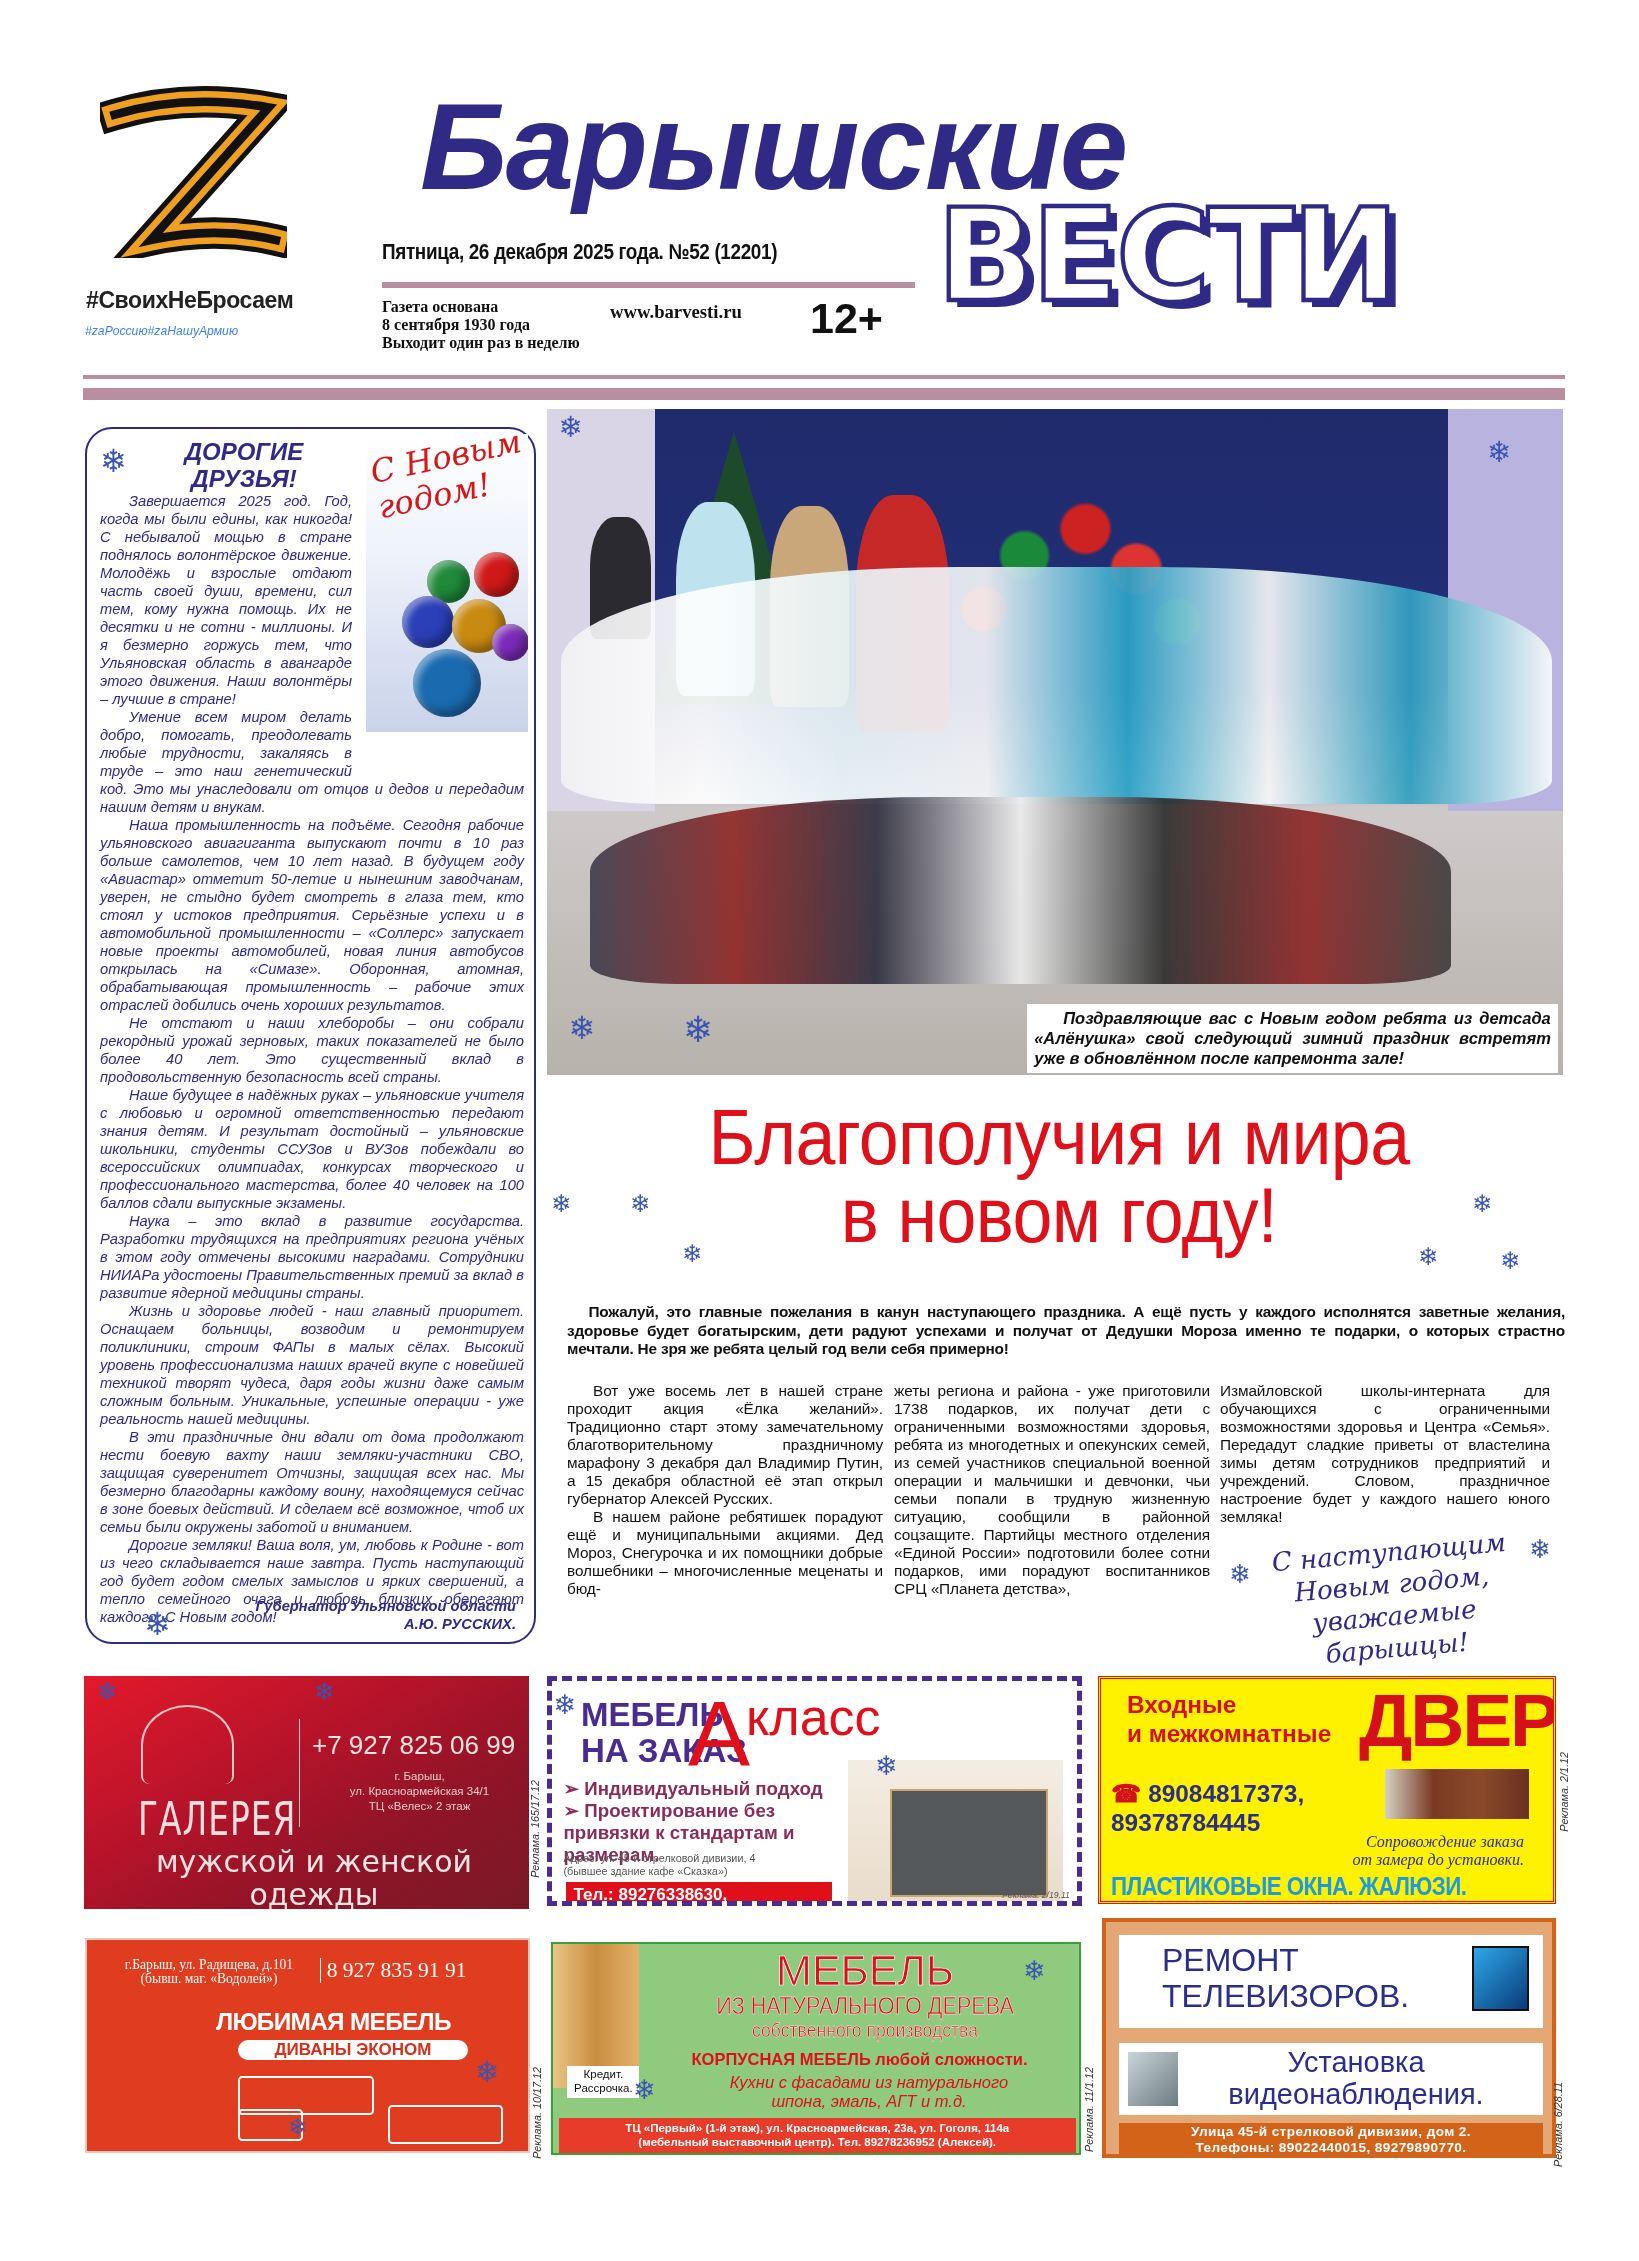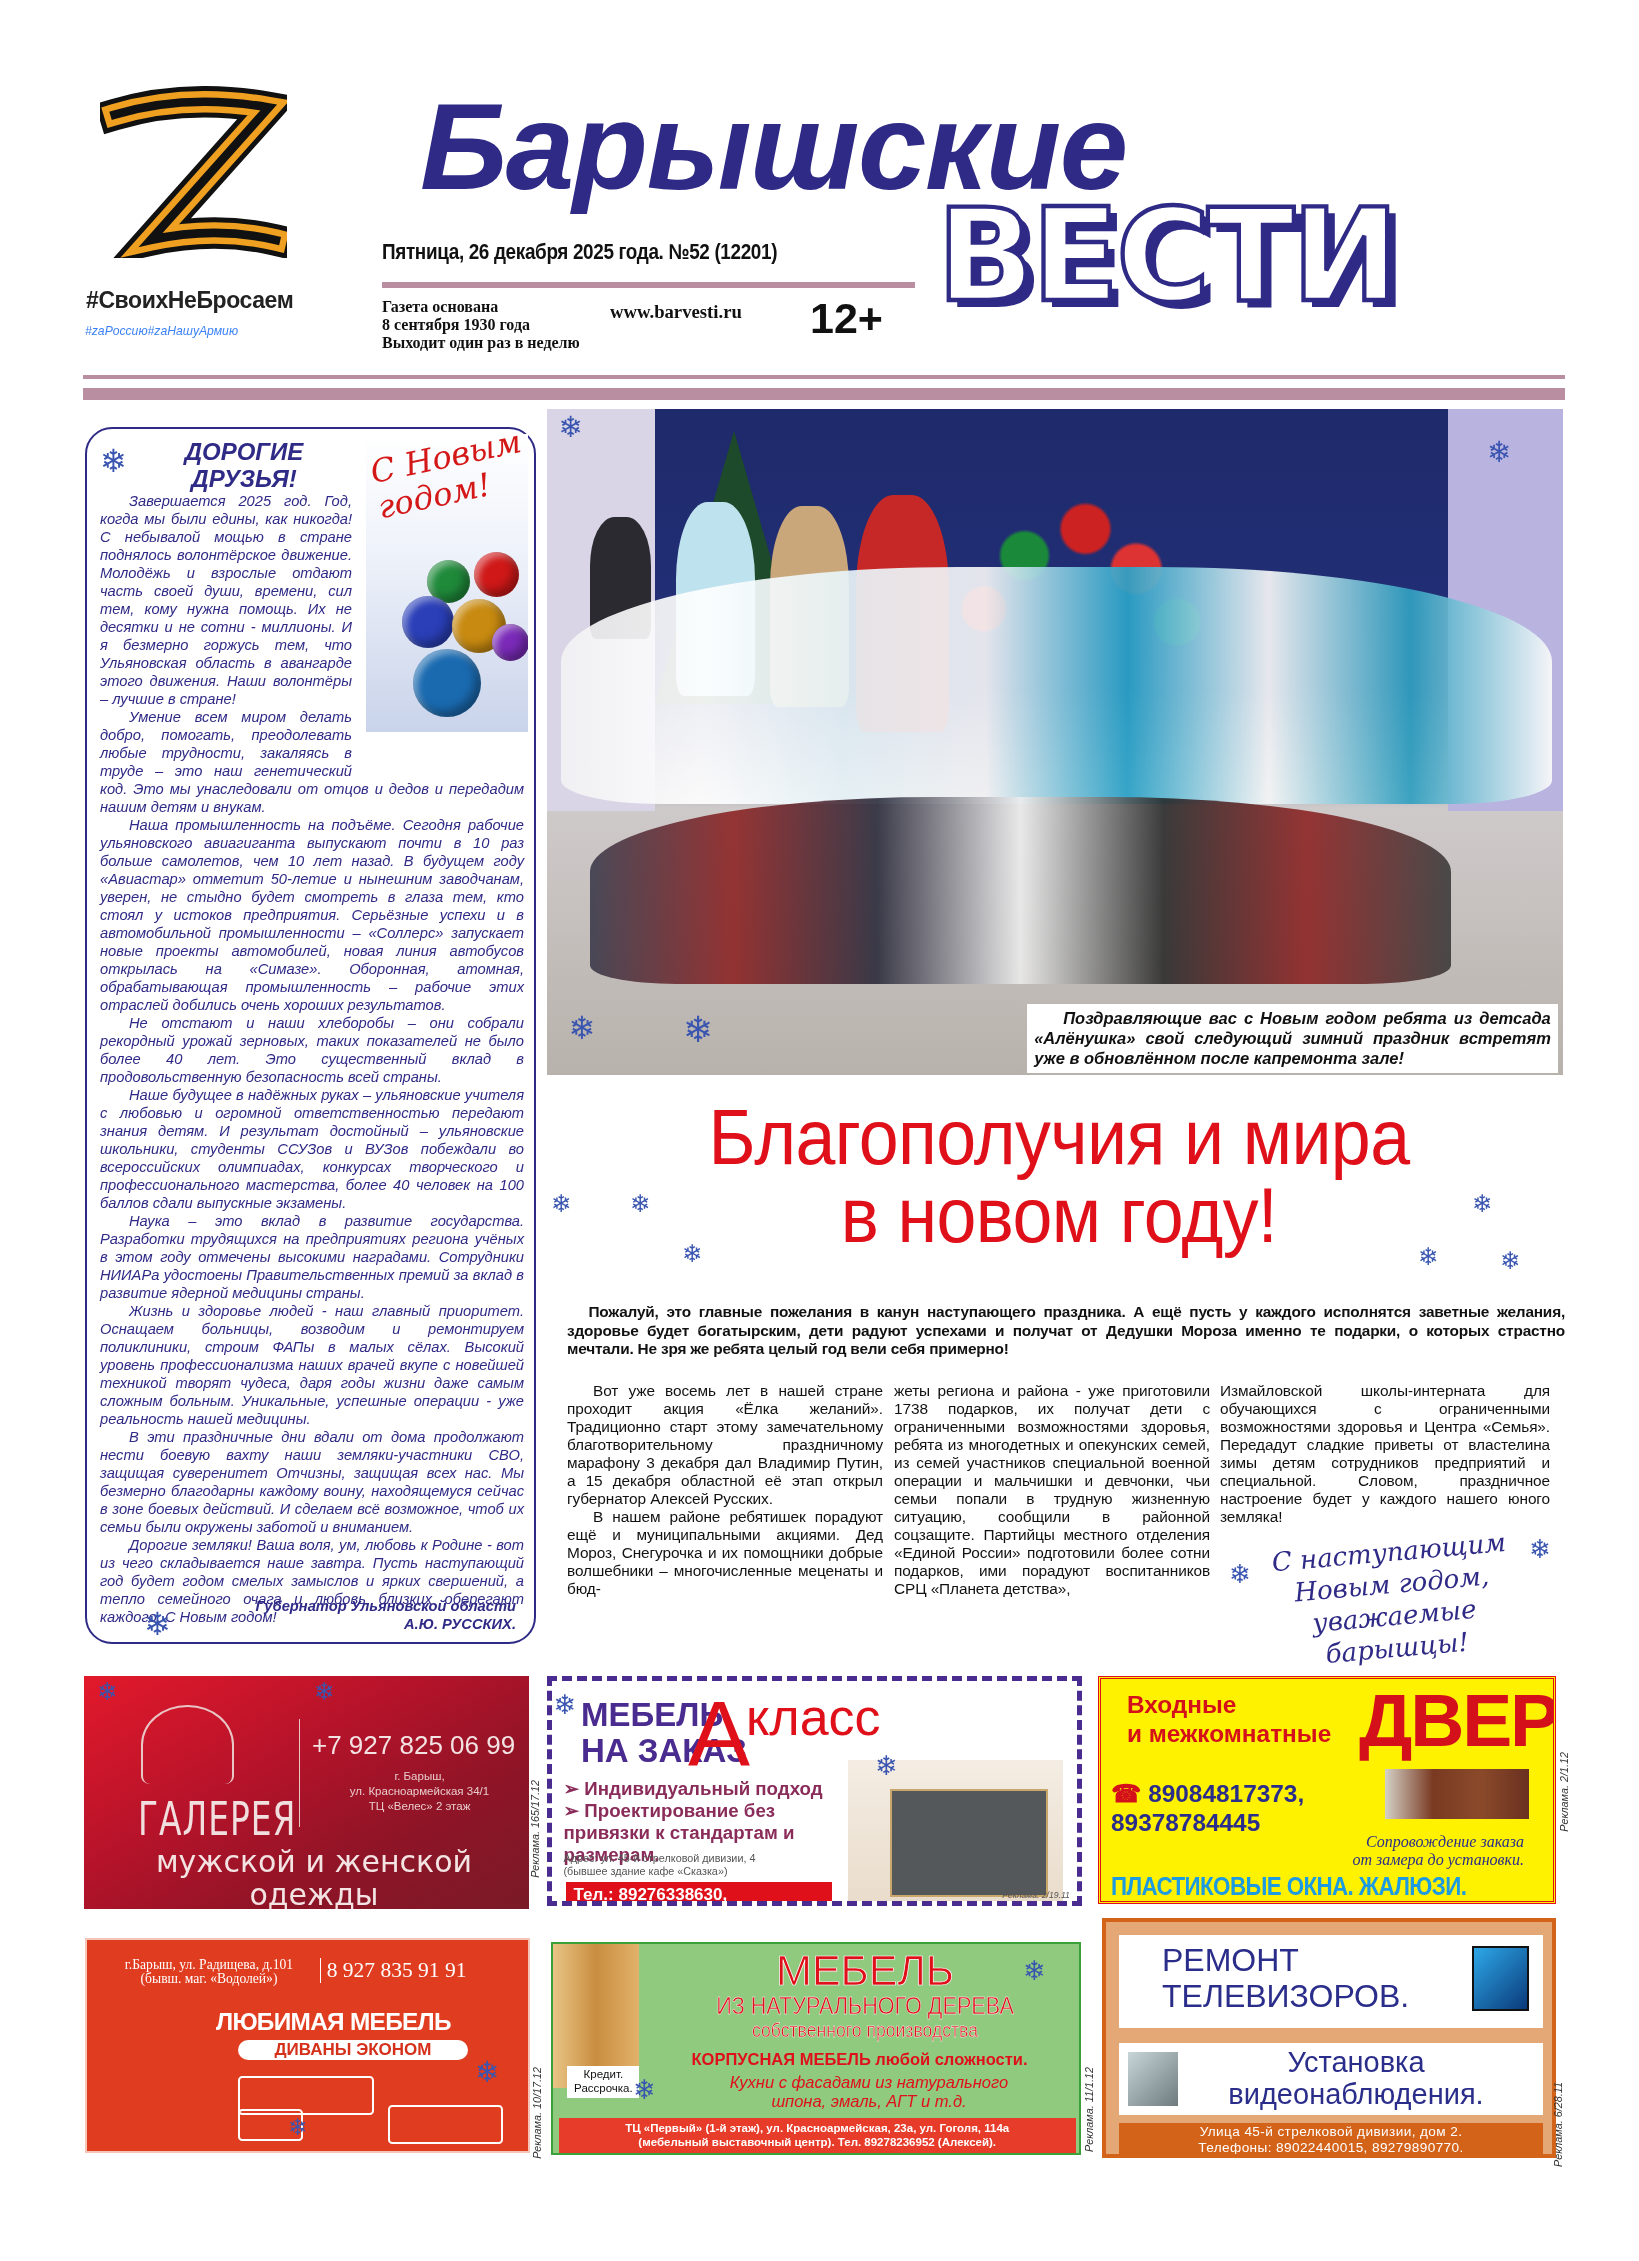--- a/index.html
+++ b/index.html
@@ -113,21 +113,21 @@
   .ad-wood .l5 { position: absolute; left: 115px; top: 129px; width: 402px; text-align: center; font-size: 16.5px; font-style: italic; color: #e0101a; line-height: 18.7px; }
   .ad-wood .bottom { position: absolute; left: 5.7px; top: 174px; width: 517px; background: #e83c2a; color: #fff; text-align: center; font-size: 11.5px; font-weight: bold; line-height: 14.4px; padding: 2.9px 0; }
 
   .ad-tv { left: 1102px; top: 1918px; width: 454px; height: 240px; background: #e4a877; border: 4.3px solid #d4631a; }
   .ad-tv .box1 { position: absolute; left: 13px; top: 13px; width: 424px; height: 93px; background: #fff; }
   .ad-tv .box2 { position: absolute; left: 13px; top: 121px; width: 424px; height: 72px; background: #fff; }
   .ad-tv .repair { position: absolute; left: 43px; top: 7.2px; font-size: 32px; color: #2a2d8a; line-height: 36px; }
   .ad-tv .install { position: absolute; left: 72px; top: 2.9px; width: 330px; text-align: center; font-size: 29px; color: #2a2d8a; line-height: 32px; }
   .ad-tv .tvscreen { position: absolute; right: 14.4px; top: 10.8px; width: 57px; height: 65px; background: linear-gradient(135deg,#2ea8e8,#0a3a7a); border: 2.9px solid #111; }
   .ad-tv .cam { position: absolute; left: 8.6px; top: 8.6px; width: 50px; height: 54px; background: linear-gradient(135deg,#c9d6d9,#6d7b7e); }
-  .ad-tv .bottom { position: absolute; left: 13px; top: 201px; width: 424px; background: #d4631a; color: #fff; text-align: center; font-size: 13.6px; font-weight: normal; line-height: 16px; padding: 1.4px 0; letter-spacing: 0.4px; }
+  .ad-tv .bottom { position: absolute; left: 13px; top: 201px; width: 424px; background: #d4631a; color: #fff; text-align: center; font-size: 13.6px; font-weight: bold; line-height: 16px; padding: 1.4px 0; letter-spacing: 0.4px; }
 </style>
 </head>
 <body>
 
 <div class="abs z-logo">
   <svg width="187" height="172" viewBox="0 0 260 240">
     <g fill="none" stroke-linecap="square">
       <path d="M20 40 Q120 10 235 30 L70 215 Q160 195 245 215" stroke="#111" stroke-width="44"></path>
       <path d="M20 40 Q120 10 235 30 L70 215 Q160 195 245 215" stroke="#f0a020" stroke-width="30"></path>
       <path d="M20 40 Q120 10 235 30 L70 215 Q160 195 245 215" stroke="#111" stroke-width="12"></path>
@@ -217,21 +217,21 @@
 <div class="abs lead">Пожалуй, это главные пожелания в канун наступающего праздника. А ещё пусть у каждого исполнятся заветные желания, здоровье будет богатырским, дети радуют успехами и получат от Дедушки Мороза именно те подарки, о которых страстно мечтали. Не зря же ребята целый год вели себя примерно!</div>
 
 <div class="abs col col1">
   <p>Вот уже восемь лет в нашей стране проходит акция «Ёлка желаний». Традиционно старт этому замечательному благотворительному праздничному марафону 3 декабря дал Владимир Путин, а 15 декабря областной её этап открыл губернатор Алексей Русских.</p>
   <p>В нашем районе ребятишек порадуют ещё и муниципальными акциями. Дед Мороз, Снегурочка и их помощники добрые волшебники – многочисленные меценаты и бюд-</p>
 </div>
 <div class="abs col col2">
   <div>жеты региона и района - уже приготовили 1738 подарков, их получат дети с ограниченными возможностями здоровья, ребята из многодетных и опекунских семей, из семей участников специальной военной операции и мальчишки и девчонки, чьи семьи попали в трудную жизненную ситуацию, сообщили в районной соцзащите. Партийцы местного отделения «Единой России» подготовили более сотни подарков, ими порадуют воспитанников СРЦ «Планета детства»,</div>
 </div>
 <div class="abs col col3">
-  <div>Измайловской школы-интерната для обучающихся с ограниченными возможностями здоровья и Центра «Семья». Передадут сладкие приветы от властелина зимы детям сотрудников предприятий и специальной. Словом, праздничное настроение будет у каждого нашего юного земляка!</div>
+  <div>Измайловской школы-интерната для обучающихся с ограниченными возможностями здоровья и Центра «Семья». Передадут сладкие приветы от властелина зимы детям сотрудников предприятий и учреждений. Словом, праздничное настроение будет у каждого нашего юного земляка!</div>
 </div>
 <div class="abs greeting">
   <div>С наступающим</div>
   <div>Новым годом,</div>
   <div>уважаемые барышцы!</div>
 </div>
 <div class="flake" style="left:1229px;top:1561px;font-size:26px;">❄</div>
 <div class="flake" style="left:1529px;top:1536px;font-size:26px;">❄</div>
 
 <div class="ad ad-galereya">

